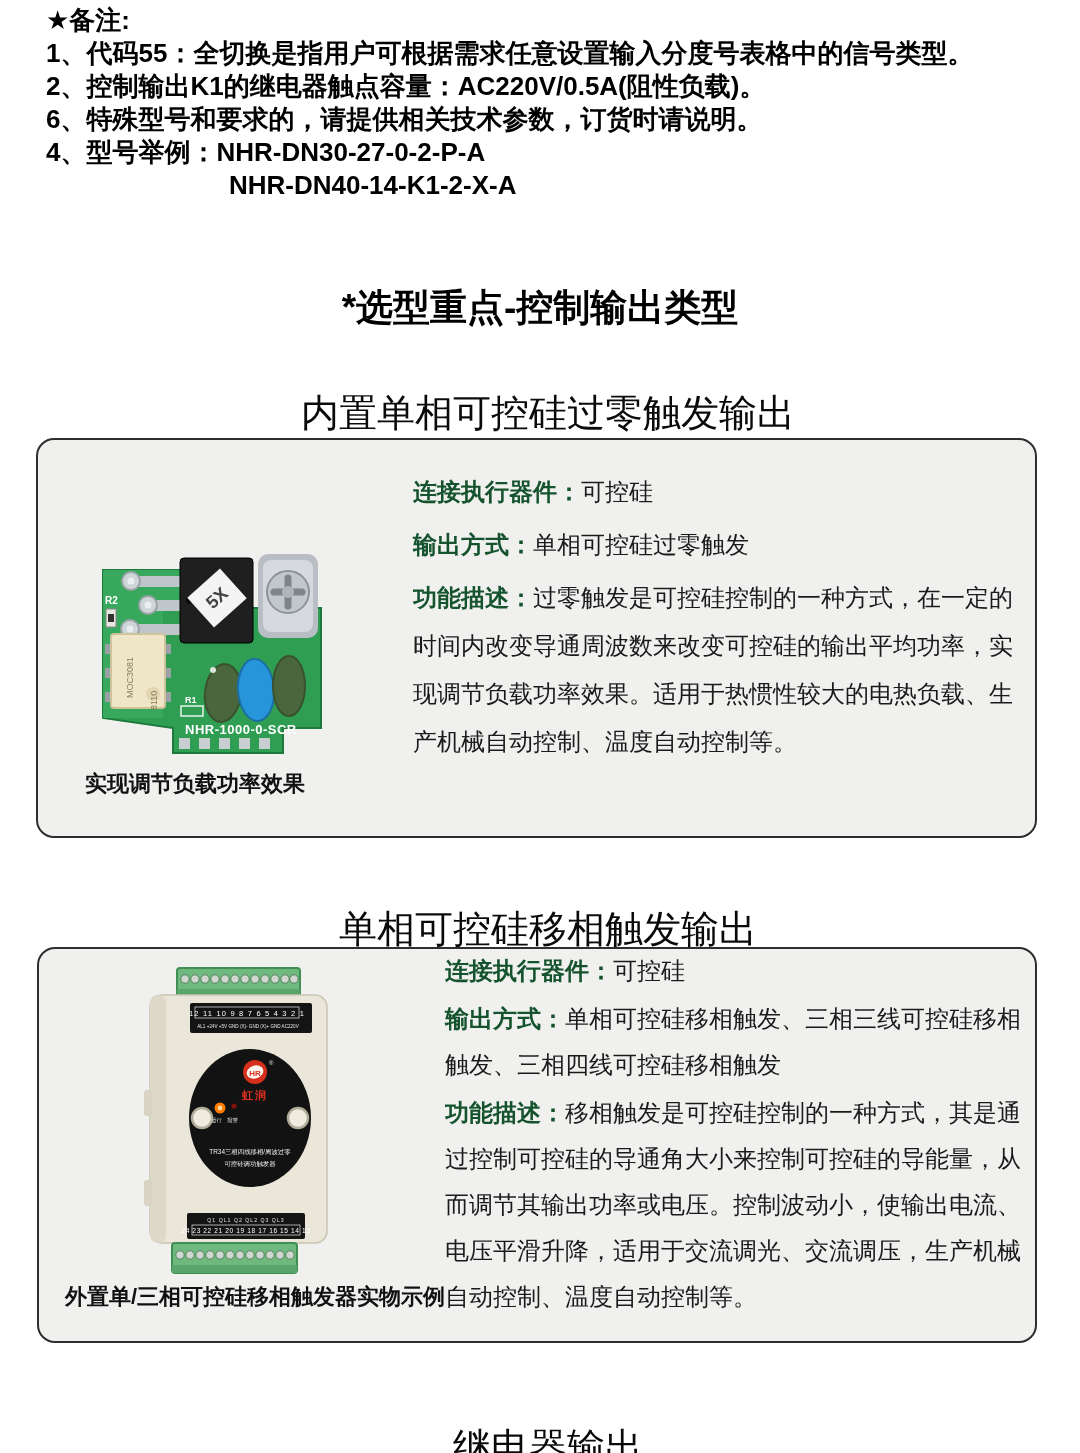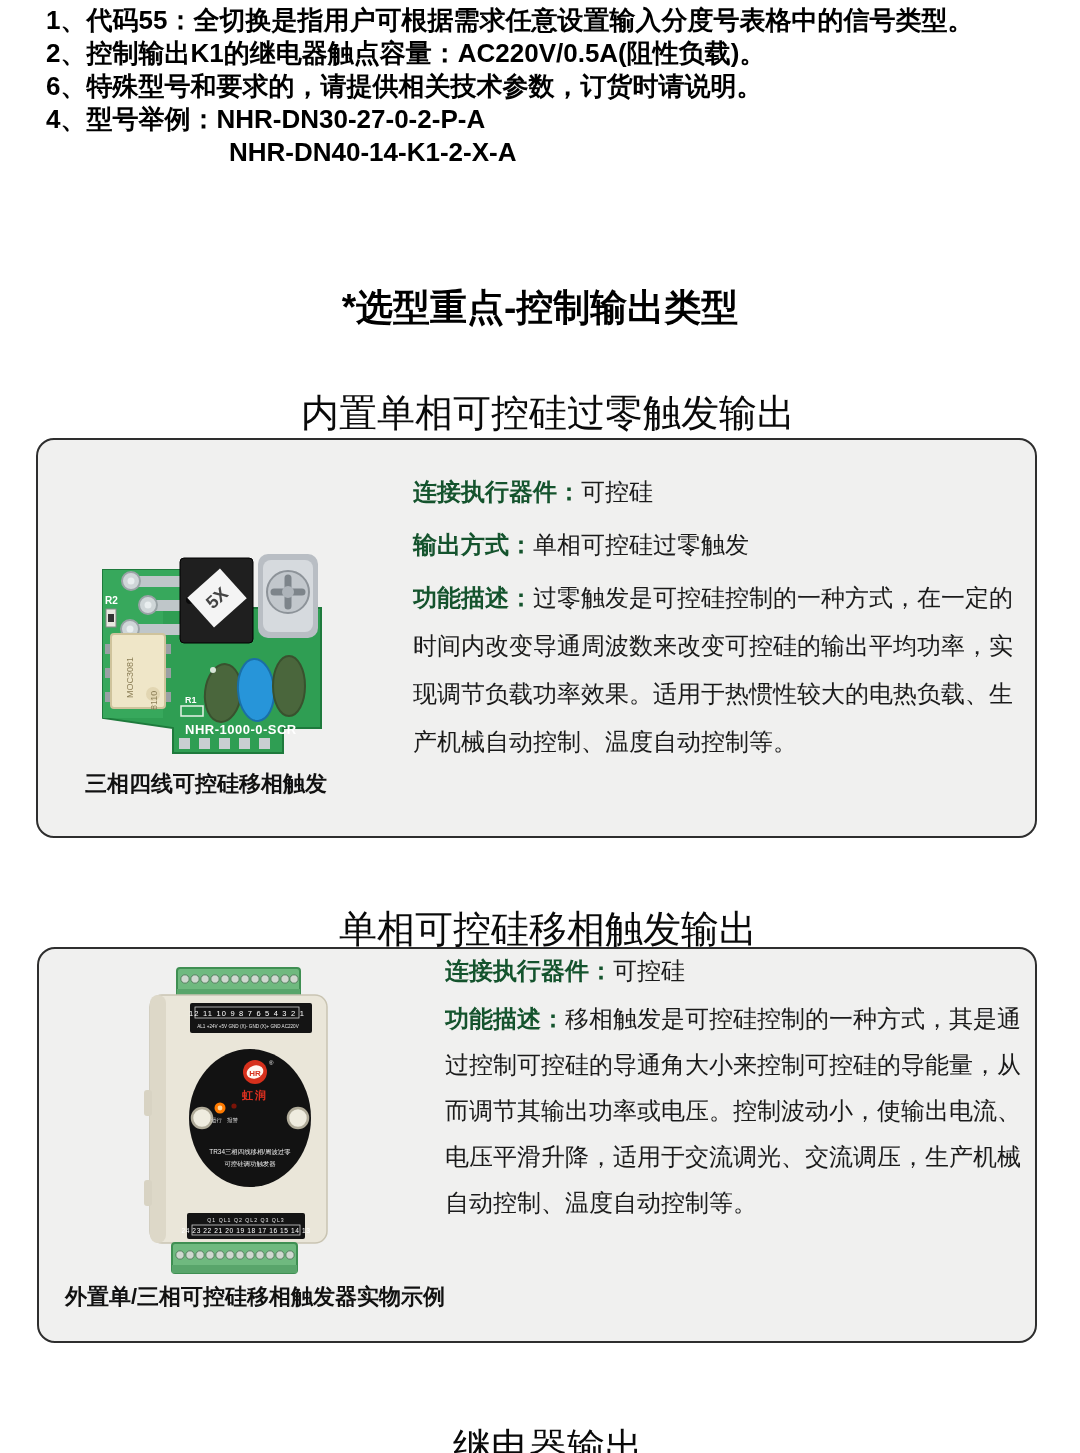--- a/index.html
+++ b/index.html
@@ -27,20 +27,21 @@
   .specs b{font-weight:700;color:#14532d;}
   .caption{font-size:22px;font-weight:600;color:#111;}
   .cap1{left:85px;top:769px;width:300px;}
   .cap2{left:55px;top:1282px;width:400px;text-align:center;}
   svg text{font-family:"Liberation Sans","DejaVu Sans",sans-serif;}
 </style>
 </head>
 <body>
 
 <section class="abs notes">
+  <div>★备注:</div>
   <div>1、代码55：全切换是指用户可根据需求任意设置输入分度号表格中的信号类型。</div>
   <div>2、控制输出K1的继电器触点容量：AC220V/0.5A(阻性负载)。</div>
   <div>6、特殊型号和要求的，请提供相关技术参数，订货时请说明。</div>
   <div>4、型号举例：NHR-DN30-27-0-2-P-A</div>
   <div class="indent">NHR-DN40-14-K1-2-X-A</div>
 </section>
 
 <h1 class="abs main-title">*选型重点-控制输出类型</h1>
 <h2 class="abs section-title t1">内置单相可控硅过零触发输出</h2>
 
@@ -108,21 +109,21 @@
 
   <g fill="#c9ced1">
     <rect x="86" y="190" width="11" height="11"></rect>
       <rect x="106" y="190" width="11" height="11"></rect>
     <rect x="126" y="190" width="11" height="11"></rect>
       <rect x="146" y="190" width="11" height="11"></rect>
     <rect x="166" y="190" width="11" height="11"></rect>
   </g>
 </svg>
 
-<div class="abs caption cap1">三相四线可控硅移相触发</div>
+<div class="abs caption cap1">实现调节负载功率效果</div>
 
 <div class="abs specs specs1">
   <p><b>连接执行器件：</b><span>可控硅</span></p>
   <p><b>输出方式：</b><span>单相可控硅过零触发</span></p>
   <p><b>功能描述：</b><span>过零触发是可控硅控制的一种方式，在一定的时间内改变导通周波数来改变可控硅的输出平均功率，实现调节负载功率效果。适用于热惯性较大的电热负载、生产机械自动控制、温度自动控制等。</span></p>
 </div>
 
 <h2 class="abs section-title t2">单相可控硅移相触发输出</h2>
 
 <div class="abs card card2"></div>
@@ -208,16 +209,17 @@
         <circle cx="150" cy="290" r="4.2"></circle>
     </g>
     <rect x="32" y="300" width="125" height="8" fill="#59a56b"></rect>
   </g>
 </svg>
 
 <div class="abs caption cap2">外置单/三相可控硅移相触发器实物示例</div>
 
 <div class="abs specs specs2">
   <p><b>连接执行器件：</b><span>可控硅</span></p>
+  <p><b>输出方式：</b><span>单相可控硅移相触发、三相三线可控硅移相触发、三相四线可控硅移相触发</span></p>
   <p><b>功能描述：</b><span>移相触发是可控硅控制的一种方式，其是通过控制可控硅的导通角大小来控制可控硅的导能量，从而调节其输出功率或电压。控制波动小，使输出电流、电压平滑升降，适用于交流调光、交流调压，生产机械自动控制、温度自动控制等。</span></p>
 </div>
 
 <h2 class="abs section-title t3">继电器输出</h2>
 
 </body></html>

